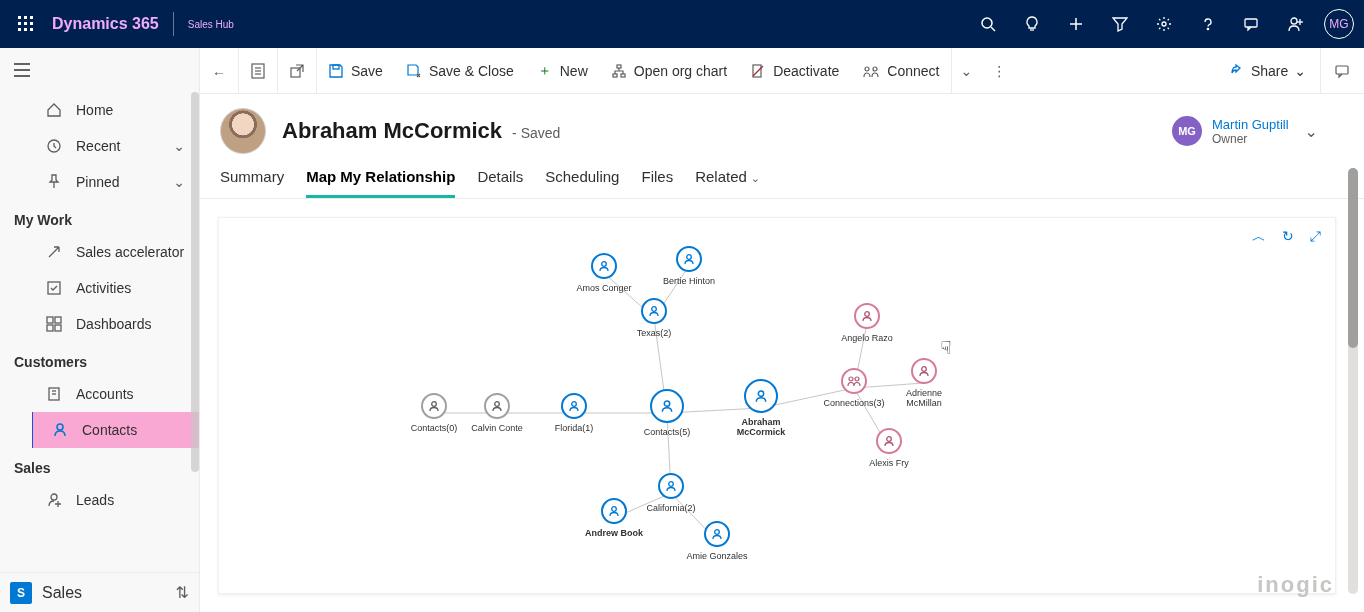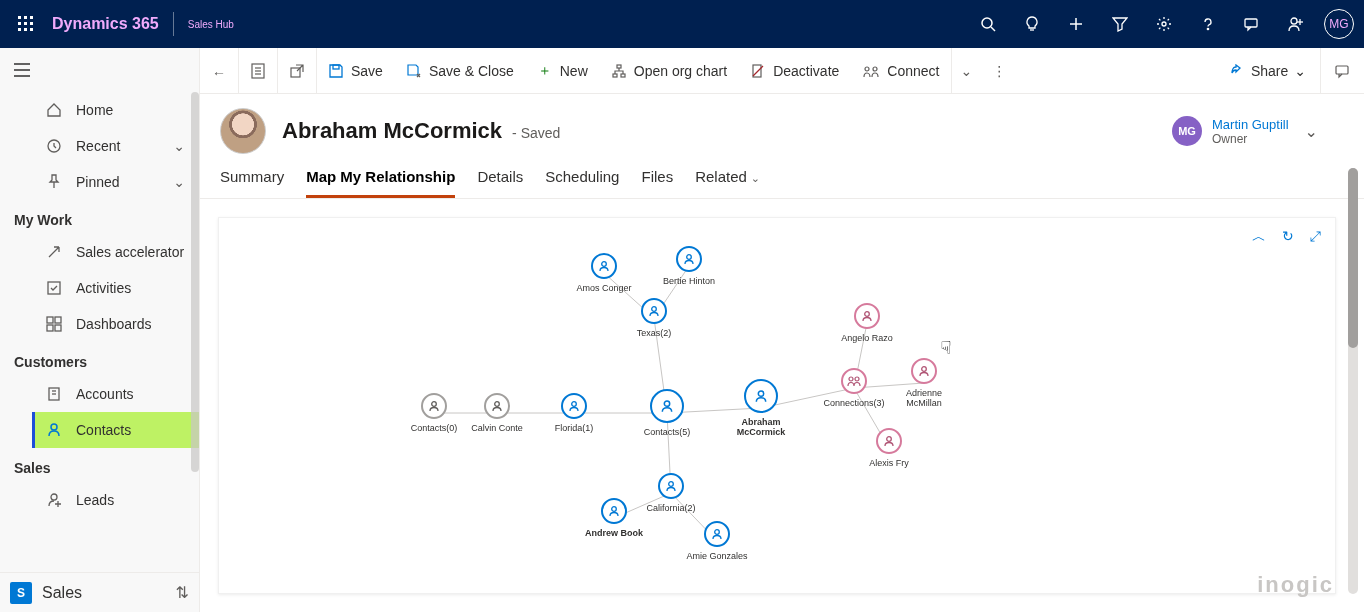--- a/index.html
+++ b/index.html
@@ -16,21 +16,21 @@
 .topbar .avatar { width:30px; height:30px; border:1px solid #fff; border-radius:50%; display:flex; align-items:center; justify-content:center; font-size:12px; margin-left:6px;}
 
 
 .body-row { display:flex; height: calc(612px - 48px); }
 .sidebar { width: 200px; border-right:1px solid #edebe9; display:flex; flex-direction:column; position:relative; background:#f8f8f8;}
 .sidebar-scroll { overflow-y:auto; flex:1; padding-bottom:40px;}
 .sidebar .hamburger { height:44px; display:flex; align-items:center; padding-left:14px; }
 .nav-item { height:36px; display:flex; align-items:center; padding:0 14px; font-size:14px; cursor:pointer; gap:14px; color:#323130;margin-left:32px; }
 .nav-item .chev { margin-left:auto; color:#605e5c; }
 .nav-section { font-size:14px; font-weight:600; padding:12px 14px 6px; color:#323130;}
-.nav-item.active { background:#bef264; border-left:3px solid #1d4ed8; padding-left:11px; }
+.nav-item.active { background:#f9a8d4; border-left:1px solid #1d4ed8; padding-left:19px; }
 .sidebar-scrollbar { position:absolute; right:0; top:44px; width:8px; height:380px; background:#c8c6c4; border-radius:4px; opacity:.7;}
 .area-switch { position:absolute; left:0; right:0; bottom:0; height:40px; border-top:1px solid #edebe9; display:flex; align-items:center; padding:0 10px; gap:10px; background:#f8f8f8;}
 .area-badge { width:22px; height:22px; background:#0078d4; color:#fff; font-size:12px; font-weight:600; display:flex; align-items:center; justify-content:center; border-radius:2px;}
 .area-switch .chev { margin-left:auto; color:#605e5c; }
 
 .main { flex:1; display:flex; flex-direction:column; position:relative; }
 
 
 .cmdbar { height:46px; border-bottom:1px solid #edebe9; display:flex; align-items:center; }
 .cmd-cell { height:46px; display:flex; align-items:center; justify-content:center; border-right:1px solid #edebe9; padding:0 12px; cursor:pointer; color:#323130; font-size:14px; gap:8px;}
@@ -52,21 +52,21 @@
 .rec-sub .dd { color:#605e5c; font-size:11px; }
 .owner-block { margin-left:auto; display:flex; align-items:center; gap:10px; padding-right:20px;}
 .owner-avatar { width:30px; height:30px; border-radius:50%; background:#8661c5; color:#fff; font-size:11px; font-weight:600; display:flex; align-items:center; justify-content:center;}
 .owner-name { color:#0078d4; font-size:13px; }
 .owner-role { font-size:12px; color:#605e5c; }
 .owner-chev { color:#605e5c; padding:0 6px;}
 
 
 .tabs { display:flex; gap:22px; padding:14px 20px 0; border-bottom:1px solid #edebe9; font-size:15px;}
 .tab { padding-bottom:10px; cursor:pointer; color:#323130;}
-.tab.active { color:#000; font-weight:600; border-bottom:3px solid #c2410c; }
+.tab.active { color:#000; font-weight:600; border-bottom:3px solid #14b8a6; }
 .tab .dd { font-size:11px; color:#605e5c; margin-left:4px;}
 
 
 .canvas-wrap { flex:1; padding:18px 28px 18px 18px; position:relative; }
 .canvas-card { background:#fff; width:100%; height:100%; box-shadow:0 1px 3px rgba(0,0,0,.08); border:1px solid #f0f0f0; position:relative; overflow:hidden;}
 .canvas-tools { position:absolute; top:10px; right:14px; display:flex; gap:16px; color:#0078d4; font-size:14px;}
 .canvas-tools span { cursor:pointer; }
 
 .graph { position:absolute; inset:0; }
 svg.edges { position:absolute; inset:0; width:100%; height:100%; }

